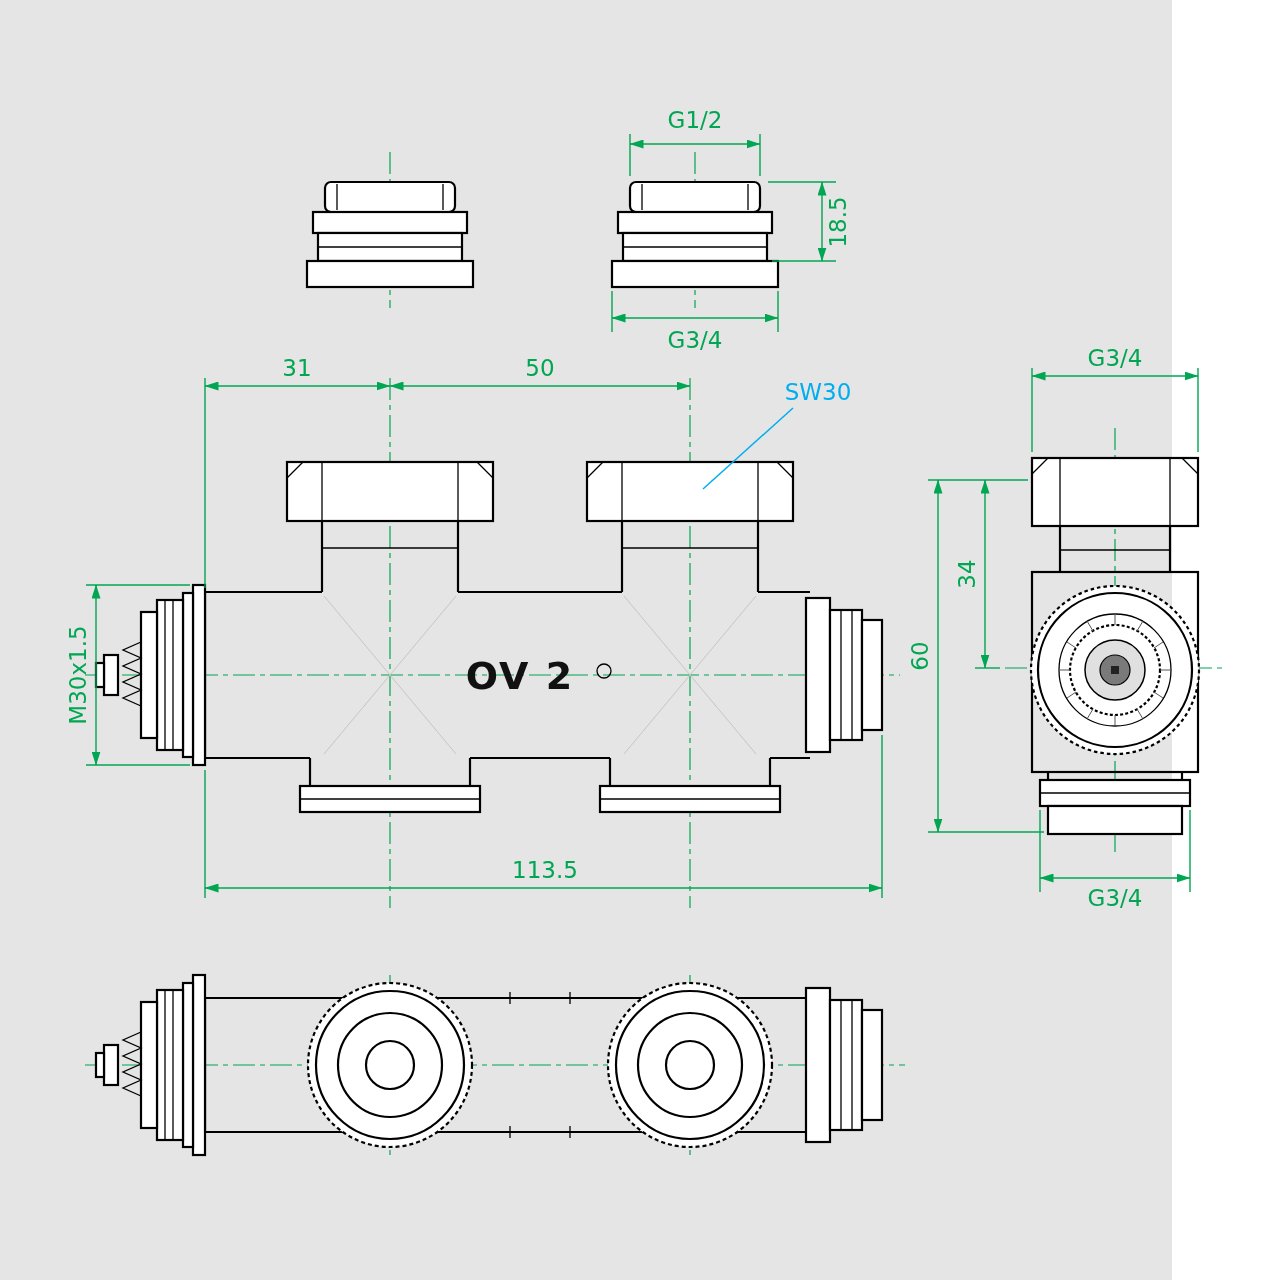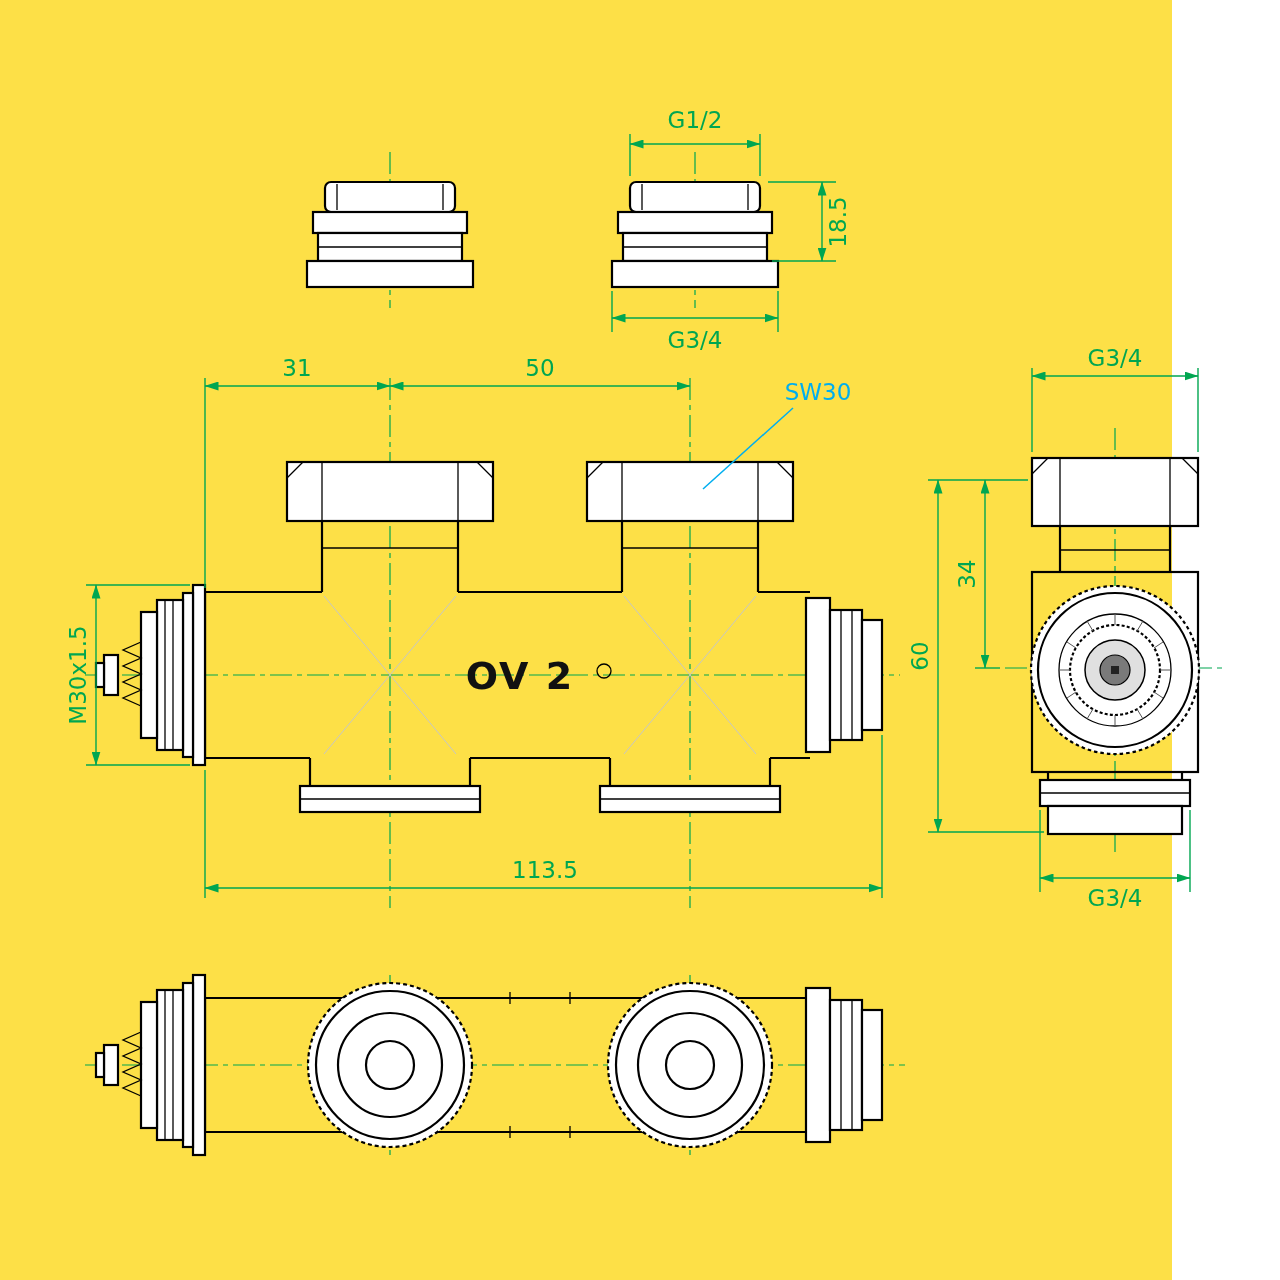--- a/index.html
+++ b/index.html
@@ -1,16 +1,16 @@
 <!DOCTYPE html>
 <html><head>
 <meta charset="utf-8">
 <style>
   html,body { margin:0; padding:0; background:#ffffff; }
-  .stage { width:1172px; height:1280px; position:relative; background:#fde047; }
+  .stage { width:1172px; height:1280px; position:relative; background:#e5e5e5; }
   svg { display:block; }
 
   .geo      { fill:none; stroke:#000; stroke-width:2.2; stroke-linejoin:miter; }
   .geo-fill { fill:#fff;  stroke:#000; stroke-width:2.2; stroke-linejoin:miter; }
   .geo-thin { fill:none; stroke:#000; stroke-width:1.3; }
   .hatch    { fill:none; stroke:#c6c6c6; stroke-width:1; }
   .cl       { fill:none; stroke:#00A651; stroke-width:1.2; stroke-dasharray:22 5 5 5; }
   .dim      { fill:none; stroke:#00A651; stroke-width:1.4; }
   .dim-t    { fill:#00A651; font:23px "DejaVu Sans", sans-serif; text-anchor:middle; }
   .call     { fill:none; stroke:#00AEEF; stroke-width:1.5; }

